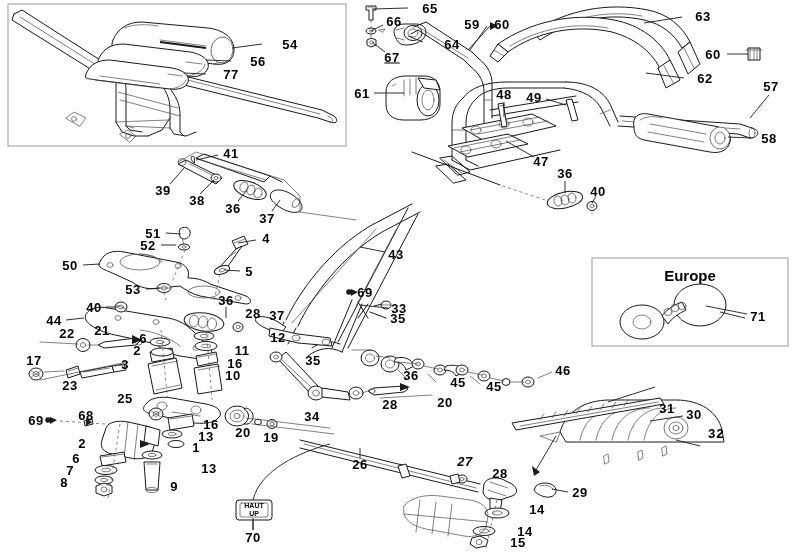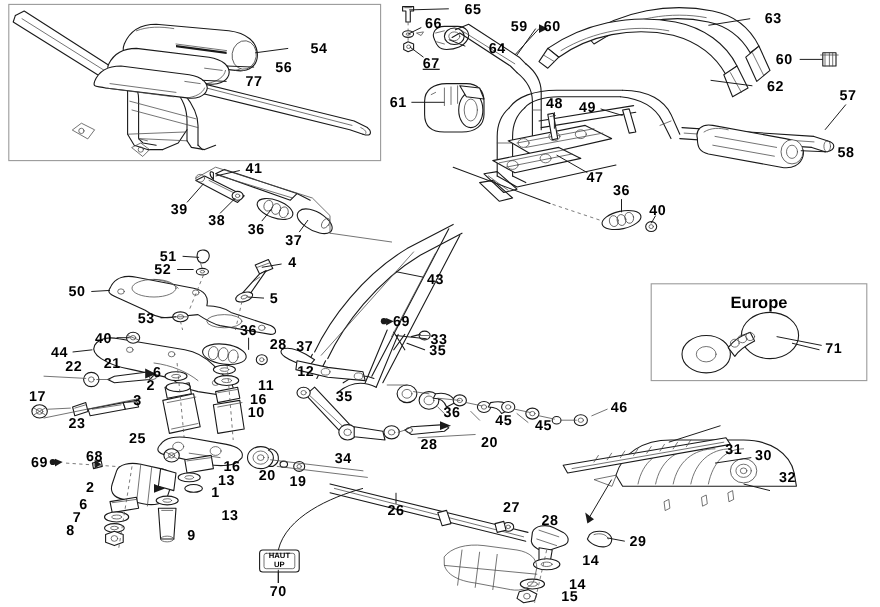--- a/index.html
+++ b/index.html
@@ -824,29 +824,29 @@
       <div class="callout" style="left: 271px; top: 437px; text-align: right;">19</div>
       <div class="callout" style="left: 206px; top: 436px;">13</div>
       <div class="callout" style="left: 196px; top: 447px;">1</div>
       <div class="callout" style="left: 82px; top: 443px;">2</div>
       <div class="callout" style="left: 76px; top: 458px;">6</div>
       <div class="callout" style="left: 70px; top: 470px;">7</div>
       <div class="callout" style="left: 64px; top: 482px;">8</div>
       <div class="callout" style="left: 209px; top: 468px;">13</div>
       <div class="callout" style="left: 174px; top: 486px;">9</div>
       <div class="callout" style="left: 360px; top: 464px;">26</div>
-      <div class="callout" style="left: 465px; top: 461px;">27</div>
+      <div class="callout" style="left: 465px; top: 461px; font-style: italic;">27</div>
       <div class="callout" style="left: 500px; top: 473px;">28</div>
       <div class="callout" style="left: 580px; top: 492px;">29</div>
       <div class="callout" style="left: 537px; top: 509px;">14</div>
       <div class="callout" style="left: 525px; top: 531px;">14</div>
       <div class="callout" style="left: 518px; top: 542px;">15</div>
       <div class="callout" style="left: 667px; top: 384px; margin-top: 24px;">31</div>
       <div class="callout" style="left: 694px; top: 414px;">30</div>
-      <div class="callout" style="left: 716px; top: 434px;">32</div>
+      <div class="callout" style="left: 716px; top: 434px; font-family: Liberation Mono, monospace;">32</div>
       <div class="callout" style="left: 253px; top: 537px;">70</div>
       <div class="callout" style="left: 758px; top: 316px;">71</div>
     </div>
 
   <div class="inset-title" style="left:690px; top:276px;text-align:center;">
     <span>Europe</span><br>
   </div>
 
   <div class="haut-up" style="left:254px; top:510px;">
     <span>HAUT</span><br>

